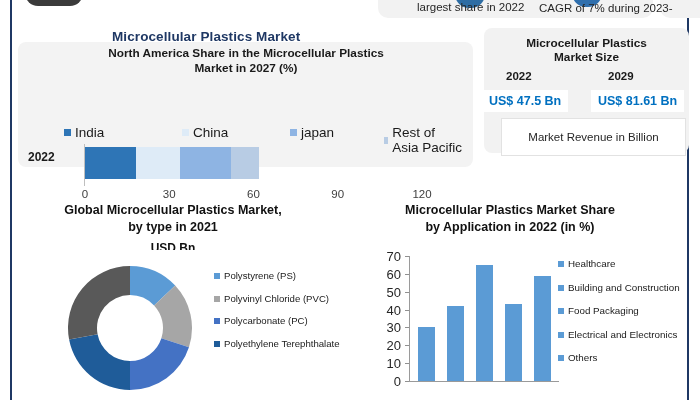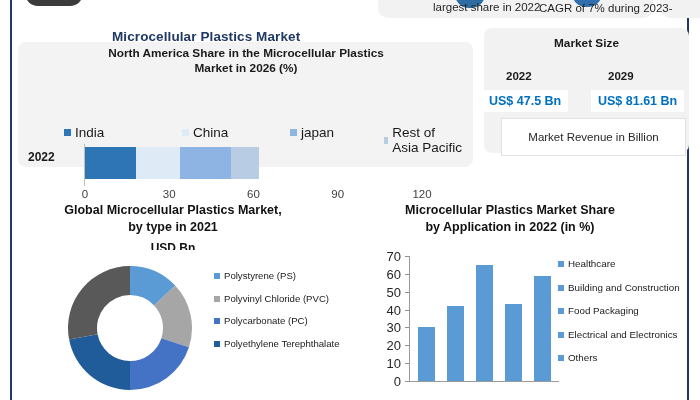--- a/index.html
+++ b/index.html
@@ -12,21 +12,21 @@
   .border-left{position:absolute;left:10px;top:0;width:2px;height:400px;background:#1f3864;}
   .border-right{position:absolute;left:687px;top:0;width:2px;height:400px;background:#1f3864;}
 
   
   .top-strip{position:absolute;left:0;top:0;width:700px;height:22px;}
   .tcard{position:absolute;top:-44px;background:#f2f2f2;border-radius:10px;}
   .tcard.c1{left:22px;width:300px;height:62px;background:#ffffff;}
   .tcard.c2{left:378px;width:275px;height:62px;}
   .tcard.c3{left:660px;width:120px;height:62px;}
   .tcard-text{position:absolute;font-size:11.5px;color:#262626;white-space:nowrap;}
-  .t2-text{left:417px;top:1px;margin-left:16px;}
+  .t2-text{left:417px;top:1px;}
   .t3-text{left:505px;top:2px;margin-left:34px;}
   .tlogo{position:absolute;left:25px;top:-7px;width:58px;height:13px;
          background:#3b3b3b;border-radius:0 0 30px 30px;}
   .tcircle{position:absolute;width:30px;height:14px;border-radius:0 0 20px 20px;background:#2e6da4;}
   .tc1{left:455px;top:-6px;}
   .tc2{left:572px;top:-7px;background:#2f6fad;}
 
   
   .main-title{position:absolute;left:112px;top:29px;font-size:13.5px;font-weight:bold;
     color:#1f3864;letter-spacing:.1px;}
@@ -117,21 +117,21 @@
     <div class="tcircle tc2"></div>
     <div class="tcard-text t2-text">largest share in 2022</div>
     <div class="tcard-text t3-text">CAGR of 7% during 2023-</div>
   </div>
 
   <div class="main-title">Microcellular Plastics Market</div>
 
   <div class="card-left">
     <div class="lt-title">
       <div>North America Share in the Microcellular Plastics</div>
-      <div>Market in 2026 (%)</div>
+      <div>Market in 2027 (%)</div>
     </div>
 
     <div class="legend-row" id="sb-legend">
         <div class="lg-item lgi0">
           <span class="lg-sq" style="background: rgb(46, 117, 182);"></span>
           <span>India</span>
         </div>
         <div class="lg-item lgi1">
           <span class="lg-sq" style="background: rgb(222, 235, 247);"></span>
           <span>China</span>
@@ -160,20 +160,21 @@
         <div class="sb-tick" style="left: 67px;">0</div>
         <div class="sb-tick" style="left: 151.25px;">30</div>
         <div class="sb-tick" style="left: 235.5px;">60</div>
         <div class="sb-tick" style="left: 319.75px;">90</div>
         <div class="sb-tick" style="left: 404px;">120</div>
       </div>
   </div>
 
   <div class="card-right">
     <div class="cr-title">
+      <div>Microcellular Plastics</div>
       <div>Market Size</div>
     </div>
     <div class="cr-years">
       <div class="cr-year cy0">2022</div>
       <div class="cr-year cy1">2029</div>
     </div>
     <div class="cr-vals">
       <div class="cr-val cv0">US$ 47.5 Bn</div>
       <div class="cr-val cv1">US$ 81.61 Bn</div>
     </div>

